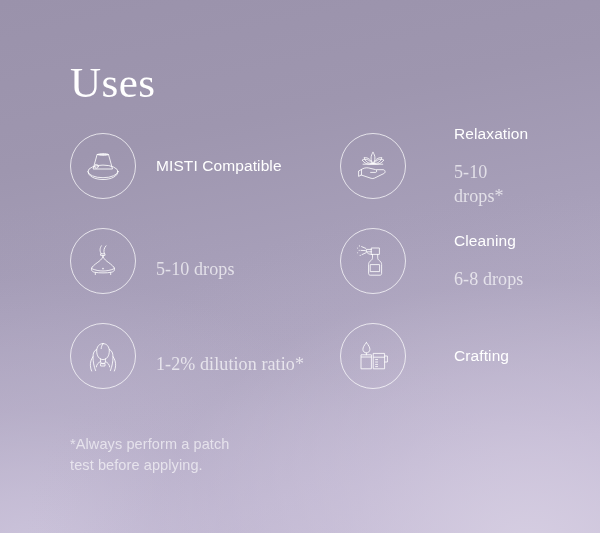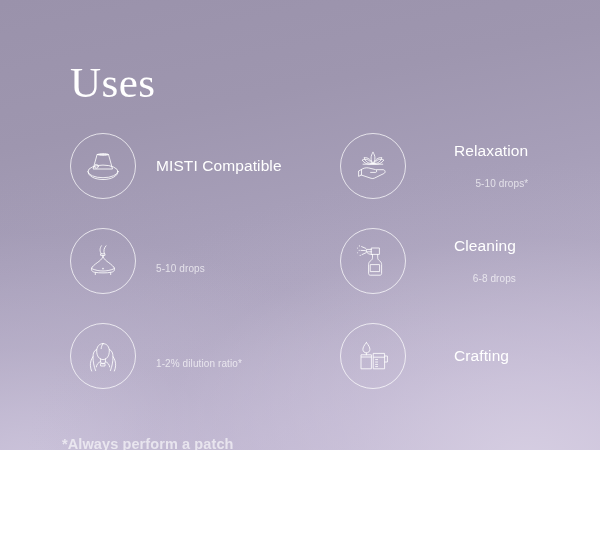--- a/index.html
+++ b/index.html
@@ -10,27 +10,26 @@
     width: 600px;
     height: 533px;
     overflow: hidden;
     font-family: "Liberation Sans", sans-serif;
     -webkit-font-smoothing: antialiased;
   }
 
   #card {
     position: relative;
     width: 600px;
-    height: 450px;
+    height: 533px;
     background:
       radial-gradient(120% 95% at 88% 102%, rgba(214,206,226,0.95) 0%, rgba(206,197,220,0.55) 26%, rgba(180,170,198,0.12) 52%, rgba(160,150,178,0) 70%),
       radial-gradient(110% 90% at 6% 104%, rgba(206,198,221,0.85) 0%, rgba(192,183,209,0.42) 30%, rgba(170,160,190,0.06) 58%, rgba(160,150,178,0) 74%),
       linear-gradient(168deg, #9a92ab 0%, #9e96af 26%, #a79fb9 48%, #b3abc4 68%, #c0b7d1 85%, #c8bfd8 100%);
     overflow: hidden;
-    text-align: right;
   }
 
   
   #title {
     position: absolute;
     left: 70px;
     top: 61px;
     font-family: "Liberation Serif", "DejaVu Serif", serif;
     font-size: 43px;
     line-height: 1;
@@ -85,37 +84,37 @@
     flex-direction: column;
     justify-content: center;
   }
   .lbl {
     font-size: 15.5px;
     line-height: 1.3;
     color: #ffffff;
     letter-spacing: 0.1px;
   }
   .sub {
-    font-size: 10px;
+    font-size: 18px;
     line-height: 1.35;
     color: rgba(255,255,255,0.68);
     letter-spacing: 0.1px;
     margin-top: 16px;
+    font-family: Liberation Serif, serif;
   }
 
   #footnote {
     position: absolute;
-    left: 62px;
+    left: 70px;
     top: 434px;
     font-size: 14.5px;
     line-height: 1.48;
     color: rgba(255,255,255,0.62);
     letter-spacing: 0.1px;
     white-space: pre-line;
-    font-weight: bold;
   }
 </style>
 </head>
 <body>
 
 <div id="card">
 
   <div id="title">Uses</div>
 
   <div id="grid">

